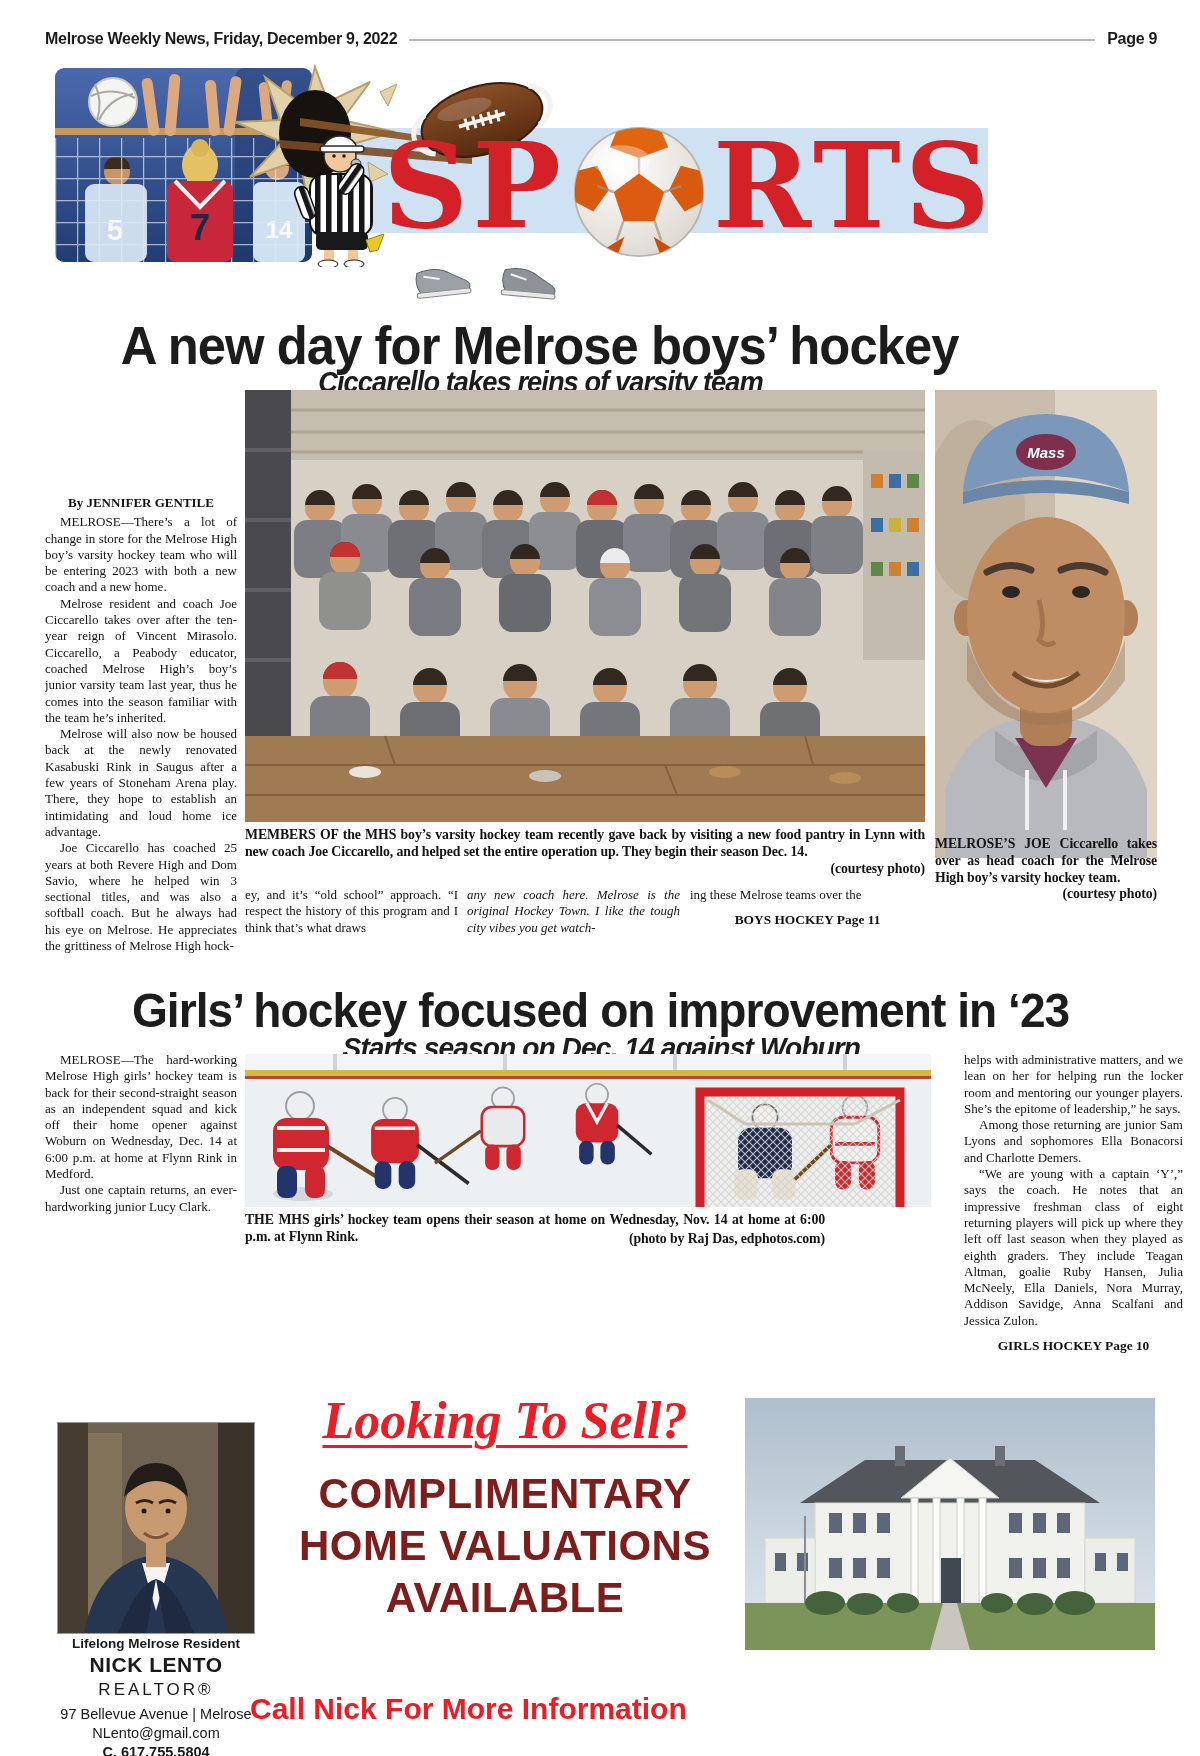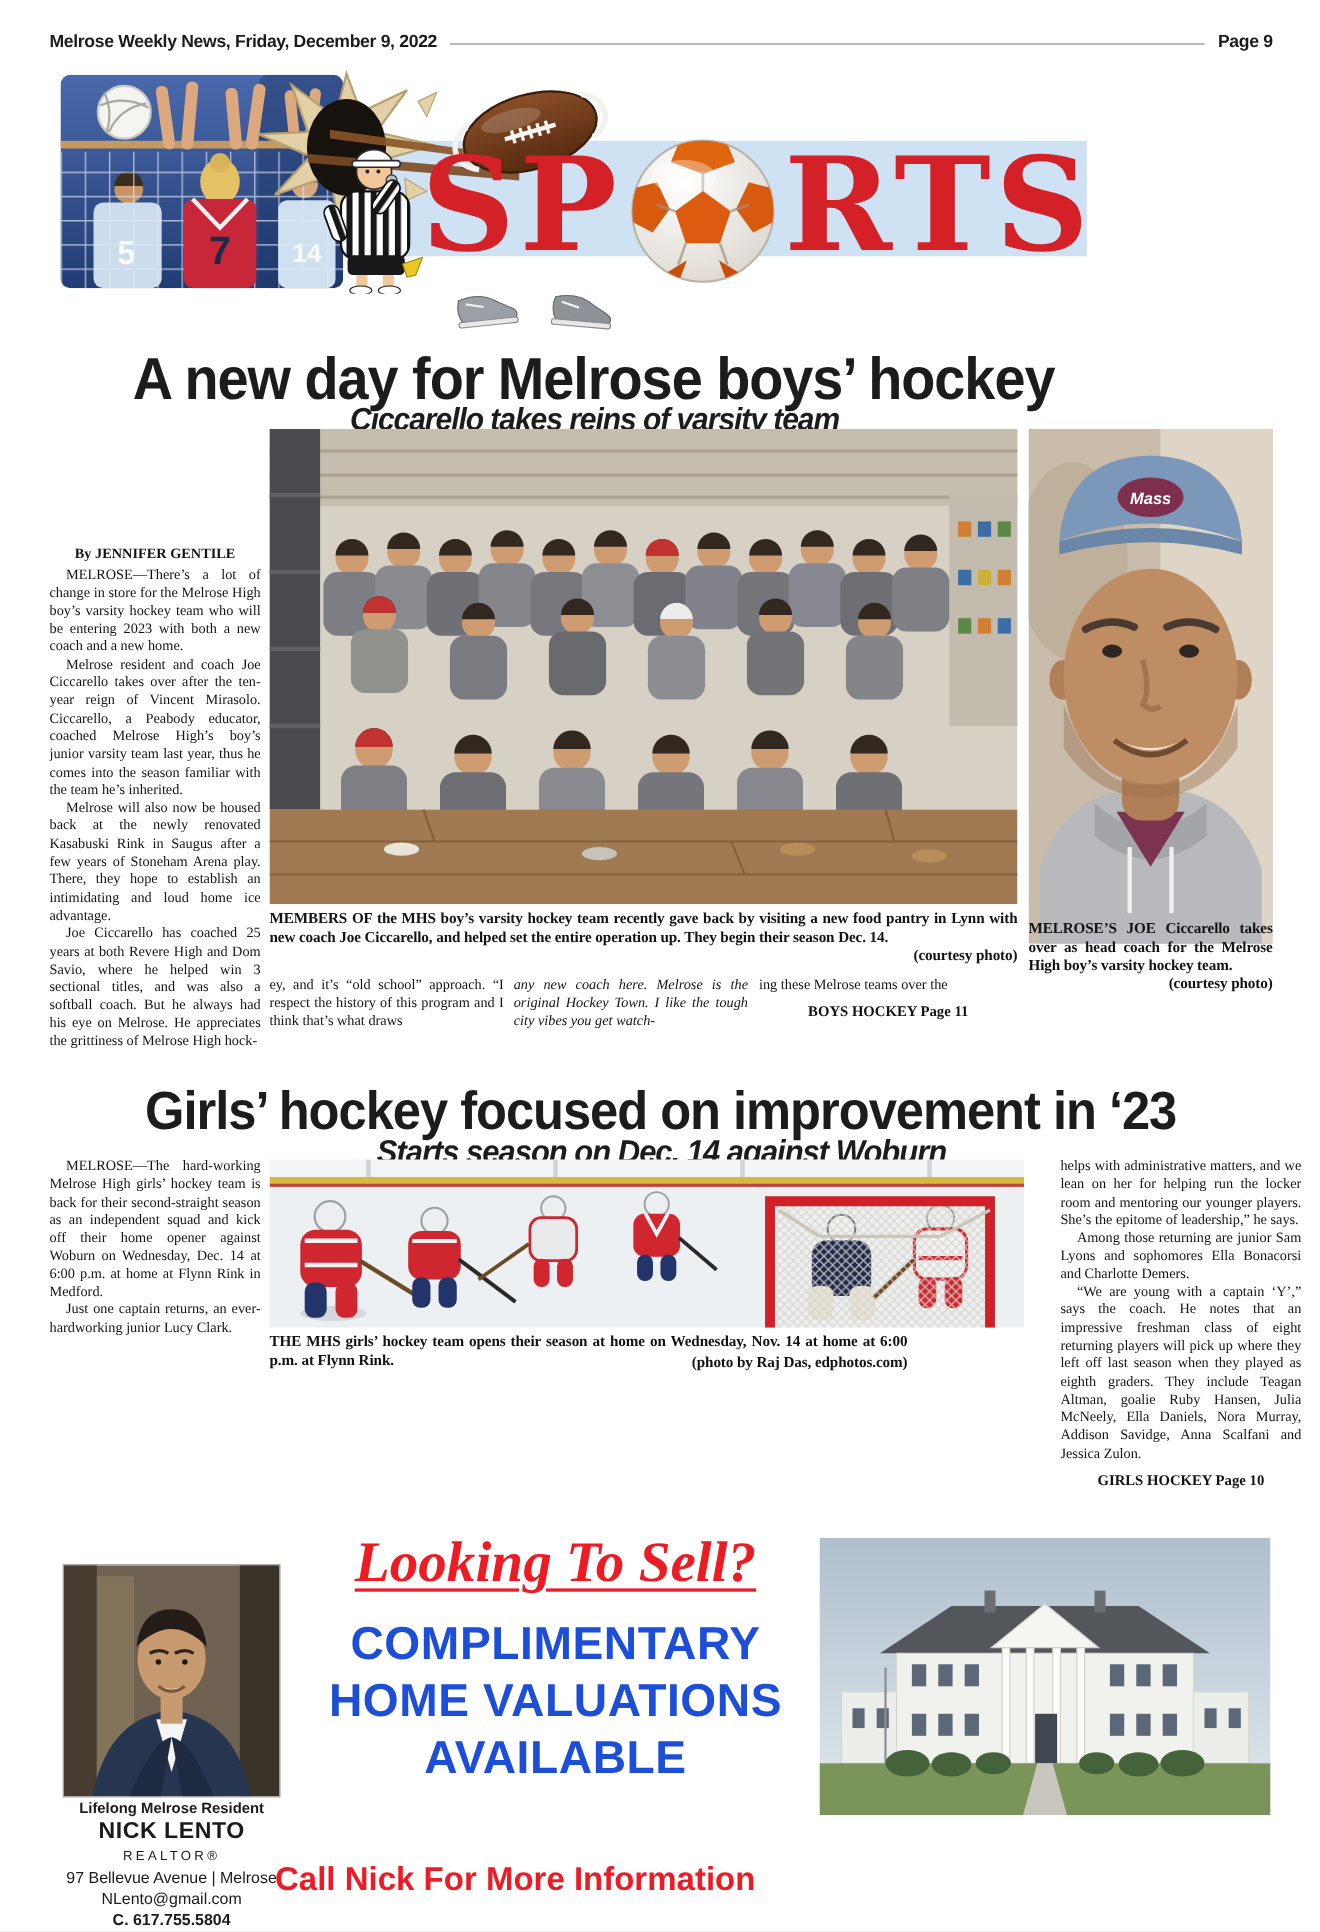--- a/index.html
+++ b/index.html
@@ -47,28 +47,28 @@
   
   .ph{position:absolute;display:block;}
 
   
   .ad-headline{position:absolute;left:265px;top:1394px;width:480px;text-align:center;
                font-family:"Liberation Serif",serif;font-weight:bold;font-style:italic;
                font-size:52px;color:#ed1c24;text-decoration:underline;
                text-decoration-thickness:3px;text-underline-offset:7px;line-height:1.05;}
   .ad-lines{position:absolute;left:265px;top:1468px;width:480px;text-align:center;
             font-family:"Liberation Sans",sans-serif;font-weight:bold;font-size:42px;
-            line-height:52px;color:#1d4ed8;letter-spacing:0.5px;}
+            line-height:52px;color:#7f1d1d;letter-spacing:0.5px;}
   .ad-cta{position:absolute;left:250px;top:1692px;width:510px;text-align:left;
           font-family:"Liberation Sans",sans-serif;font-weight:bold;font-size:30px;color:#ed1c24;}
   .agent-col{position:absolute;left:45px;top:1636px;width:222px;text-align:center;
              font-family:"Liberation Sans",sans-serif;color:#1a1a1a;}
   .ag-tagline{font-weight:bold;font-size:13.5px;}
   .ag-name{font-weight:bold;font-size:21px;margin-top:2px;letter-spacing:0.5px;}
-  .ag-realtor{font-size:12px;letter-spacing:3px;margin-top:3px;}
+  .ag-realtor{font-size:17px;letter-spacing:3px;margin-top:3px;}
   .ag-addr{font-size:14.5px;margin-top:6px;}
   .ag-email{font-size:14.5px;margin-top:3px;}
   .ag-phone{font-size:14.5px;font-weight:bold;margin-top:3px;}
   .photo-border{border:1px solid #9a9a9a;}
 </style>
 </head>
 <body>
 
 <div class="page">
 

